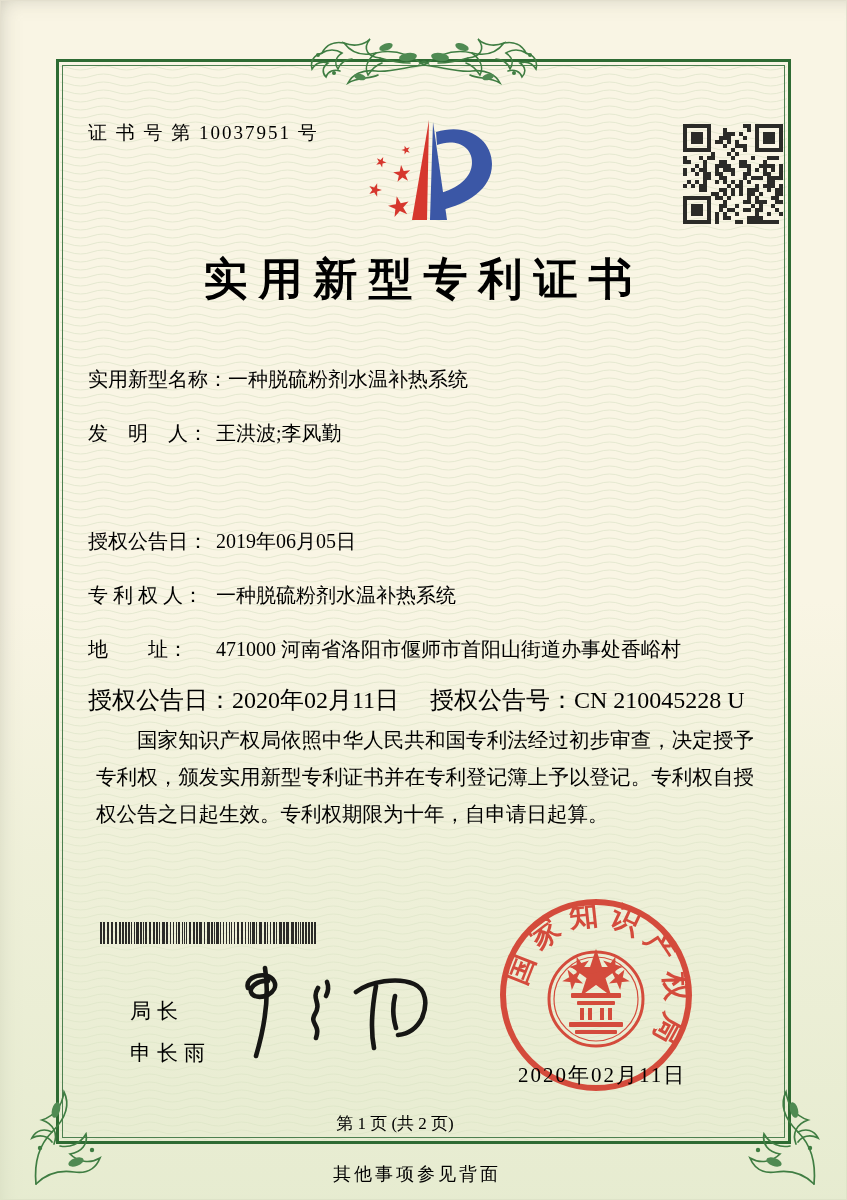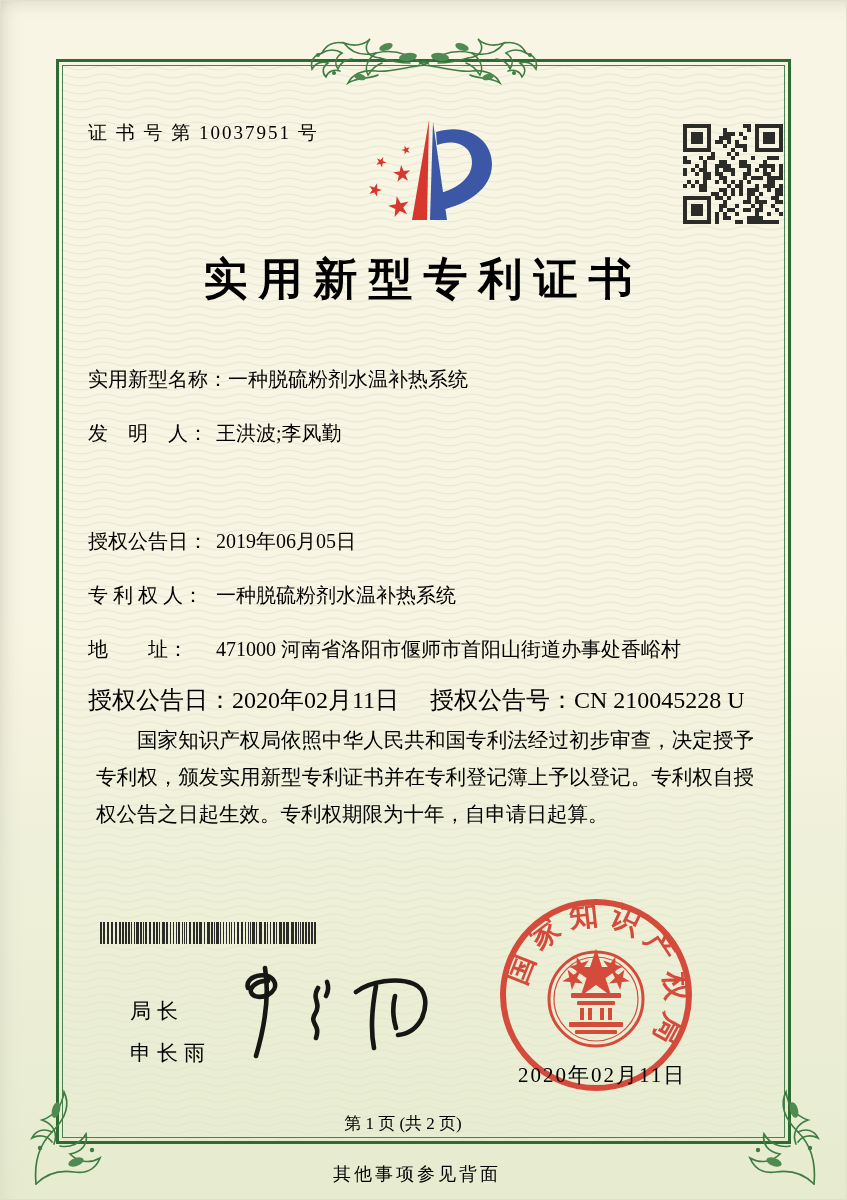--- a/index.html
+++ b/index.html
@@ -33,21 +33,21 @@
   .field-label{display:inline-block;min-width:128px;}
   .grant-row{left:88px;top:684px;width:680px;font-size:24px;}
   .grant-no{position:absolute;left:342px;top:0;white-space:nowrap;}
   .paras{left:88px;top:714px;width:674px;font-size:20.5px;line-height:37px;text-align:justify;}
   .paras p{margin:8px;text-indent:2em;}
   .barcode{left:100px;top:922px;}
   .seal{left:485px;top:883px;}
   .director{left:88px;top:990px;font-size:21px;letter-spacing:6px;line-height:42px;margin-left:42px;}
   .signature{left:214px;top:958px;}
   .seal-date{left:518px;top:1061px;font-size:21px;letter-spacing:2px;}
-  .page-info{left:0;top:1112px;width:790px;text-align:center;font-size:17px;padding-left:8px;}
+  .page-info{left:0;top:1112px;width:790px;text-align:center;font-size:17px;}
   .footer-note{left:0;top:1162px;width:834px;text-align:center;font-size:18px;letter-spacing:3px;}
 </style>
 </head>
 <body>
 
 <div class="page">
 
   <svg class="waves-layer" width="847" height="1200" aria-hidden="true">
     <defs>
       <pattern id="wv" width="46" height="8" patternUnits="userSpaceOnUse">

